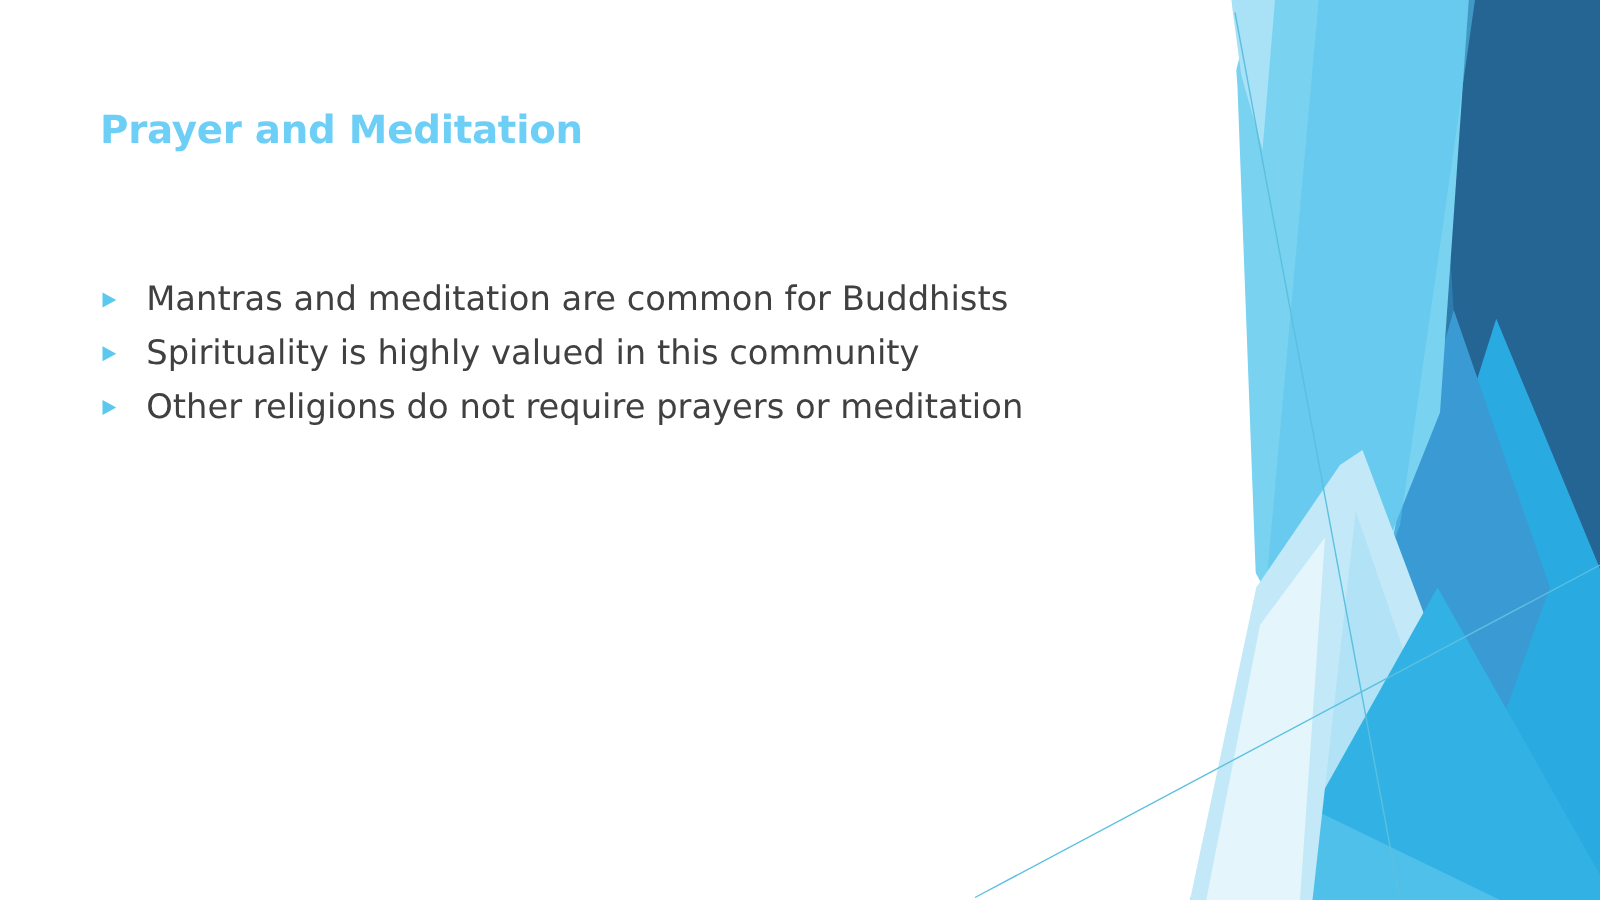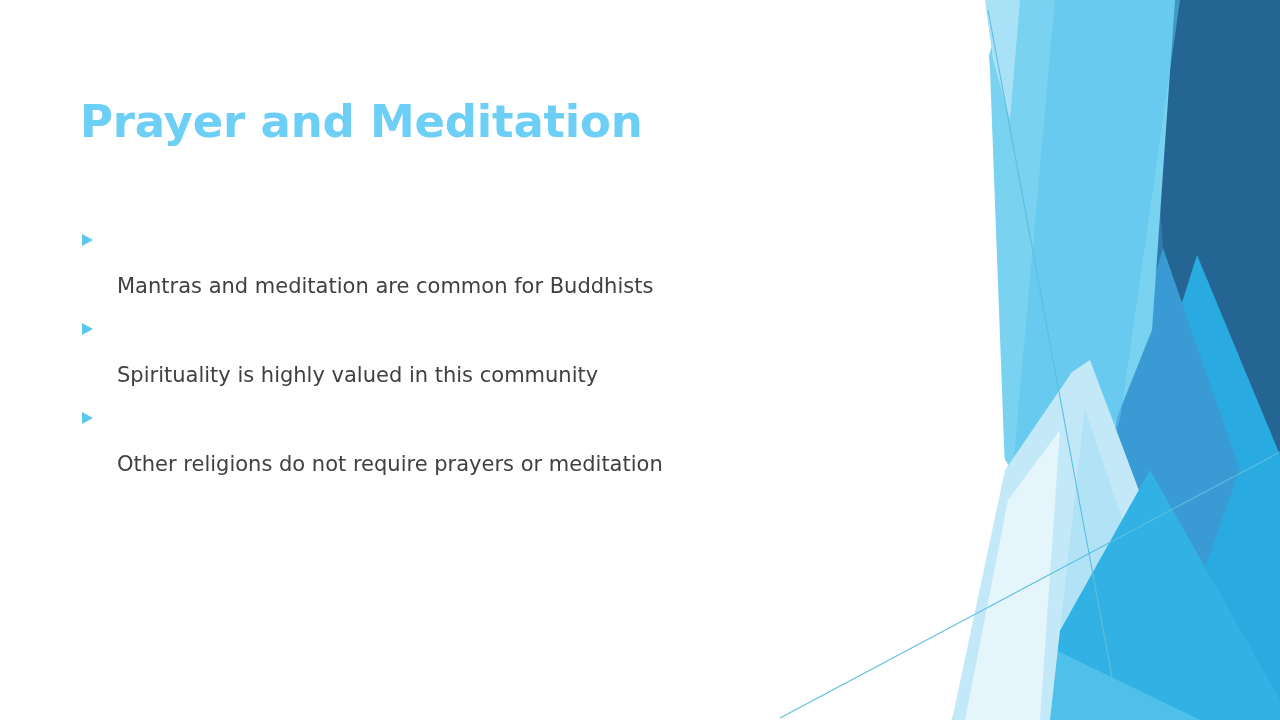--- a/index.html
+++ b/index.html
@@ -35,21 +35,21 @@
     left: 0;
     width: 980px;
     height: 720px;
   }
 
   #slide-title {
     position: absolute;
     left: 80px;
     top: 66px;
     width: 820px;
-    font-size: 45px;
+    font-size: 31px;
     font-weight: bold;
     letter-spacing: -0.2px;
     color: #6DCFF6;
     line-height: 1.15;
     white-space: nowrap;
   }
 
   #bullet-list {
     position: absolute;
     left: 80px;
@@ -76,25 +76,24 @@
     display: flex;
     align-items: center;
   }
 
   .bullet-marker svg {
     display: block;
   }
 
   .bullet-text {
     flex: 1 1 auto;
-    font-size: 21px;
+    font-size: 27px;
     line-height: 24px;
     color: #404040;
     white-space: nowrap;
-    margin-top: 46px;
   }
 </style>
 </head>
 <body>
 
 <div id="slide">
 
   <svg id="decor-left" viewBox="0 0 1280 720" preserveAspectRatio="none" xmlns="http://www.w3.org/2000/svg">
     <polygon points="5,424 47,720 0,720" fill="#8FD8F3"></polygon>
   </svg>

